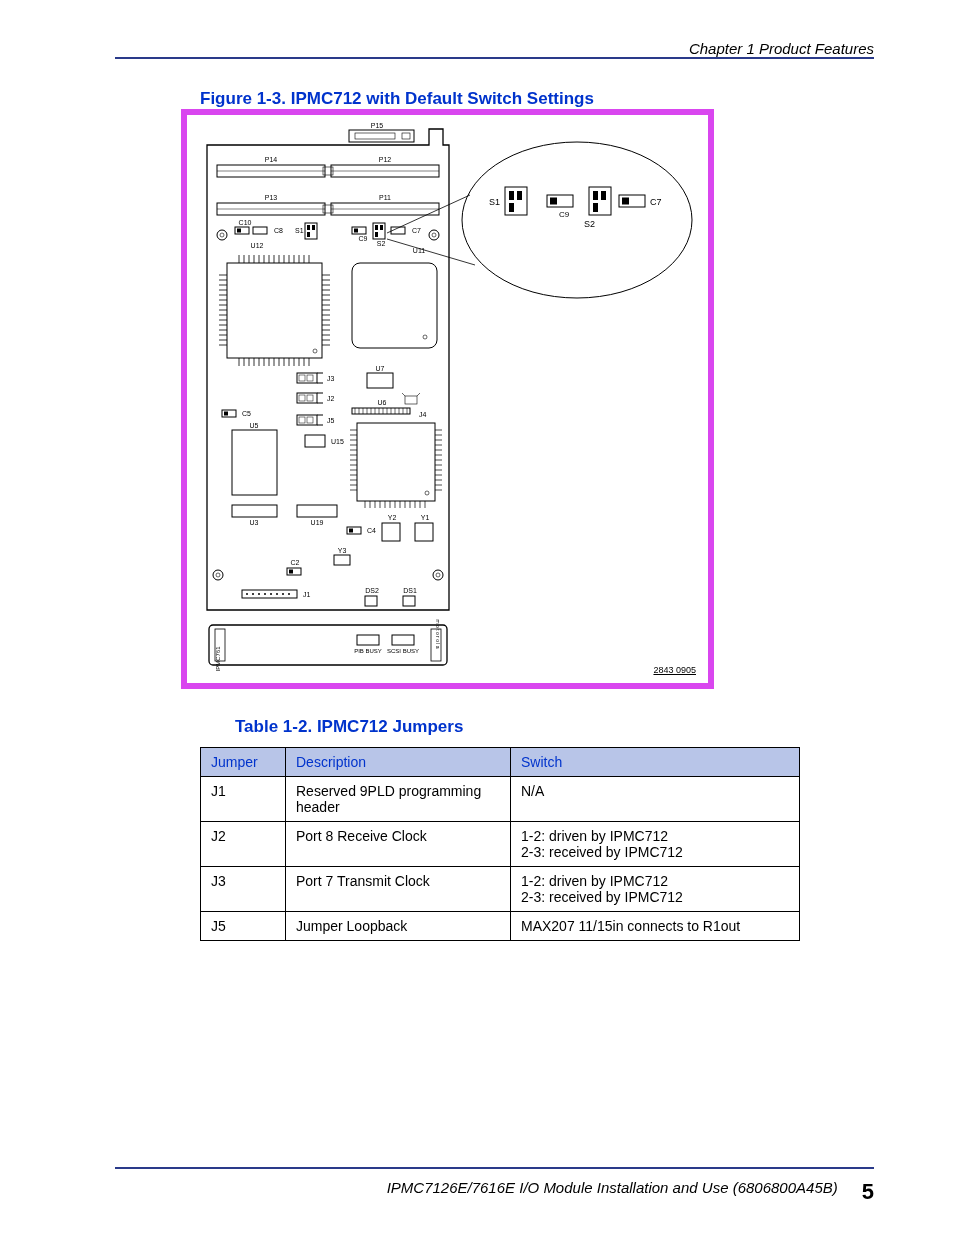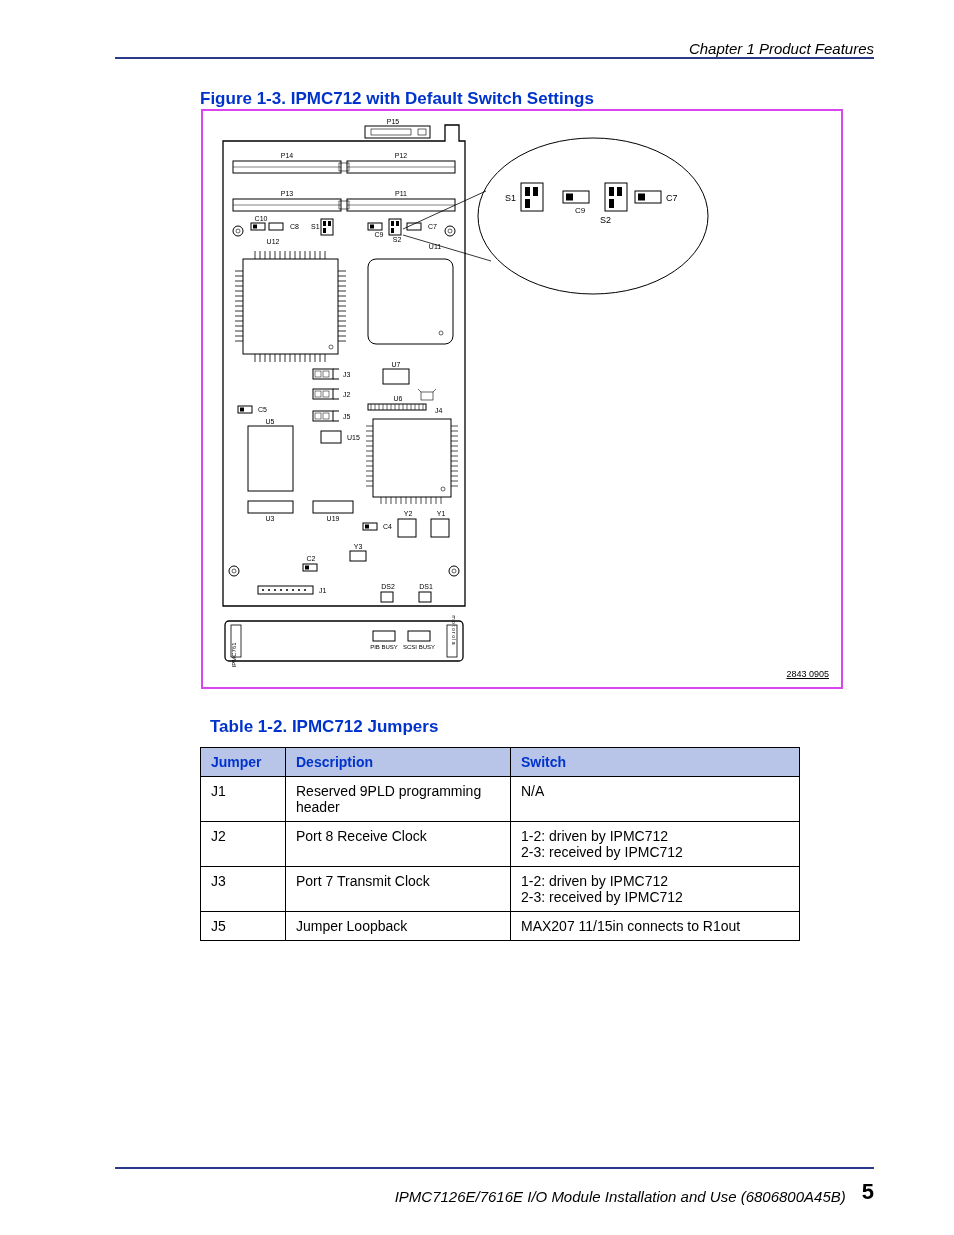--- a/index.html
+++ b/index.html
@@ -19,66 +19,66 @@
     font-size: 15px;
     margin-bottom: 30px;
   }
   .fig-title {
     color: #0033cc;
     font-weight: bold;
     font-size: 17px;
     margin-left: 85px;
   }
   .diagram-box {
-    border: 2px solid #d946ef;
-    width: 642px;
+    border: 6px solid #d946ef;
+    width: 533px;
     height: 580px;
-    margin-left: 86px;
+    margin-left: 66px;
     position: relative;
     overflow: hidden;
   }
   .diagram-box svg { display:block; }
   .tbl-title {
     color: #0033cc;
     font-weight: bold;
     font-size: 17px;
-    margin-left: 95px;
+    margin-left: 120px;
     margin-top: 28px;
     margin-bottom: 10px;
   }
   table.jumpers {
     border-collapse: collapse;
     width: 600px;
     margin-left: 85px;
     font-size: 14px;
   }
   table.jumpers th, table.jumpers td {
     border: 1px solid #000;
     padding: 6px 10px;
     text-align: left;
     vertical-align: top;
   }
   table.jumpers th {
     background: #b8c5e8;
     color: #0033cc;
-    font-weight: bold;
+    font-weight: normal;
   }
   .col-j { width: 85px; }
   .col-d { width: 225px; }
   .footer {
     position: absolute;
     bottom: 30px;
     left: 115px;
     right: 80px;
     border-top: 2.5px solid #2a3a8a;
     padding-top: 10px;
     display: flex;
     justify-content: flex-end;
-    align-items: flex-end;
-    gap: 16px;
+    align-items: flex-start;
+    gap: 24px;
   }
   .footer-text { font-style: italic; font-size: 15px; }
   .footer-page { font-weight: bold; font-size: 22px; }
   .diag-num {
     position: absolute;
     right: 12px;
     bottom: 8px;
     font-size: 9px;
     font-family: Arial, sans-serif;
     text-decoration: underline;

